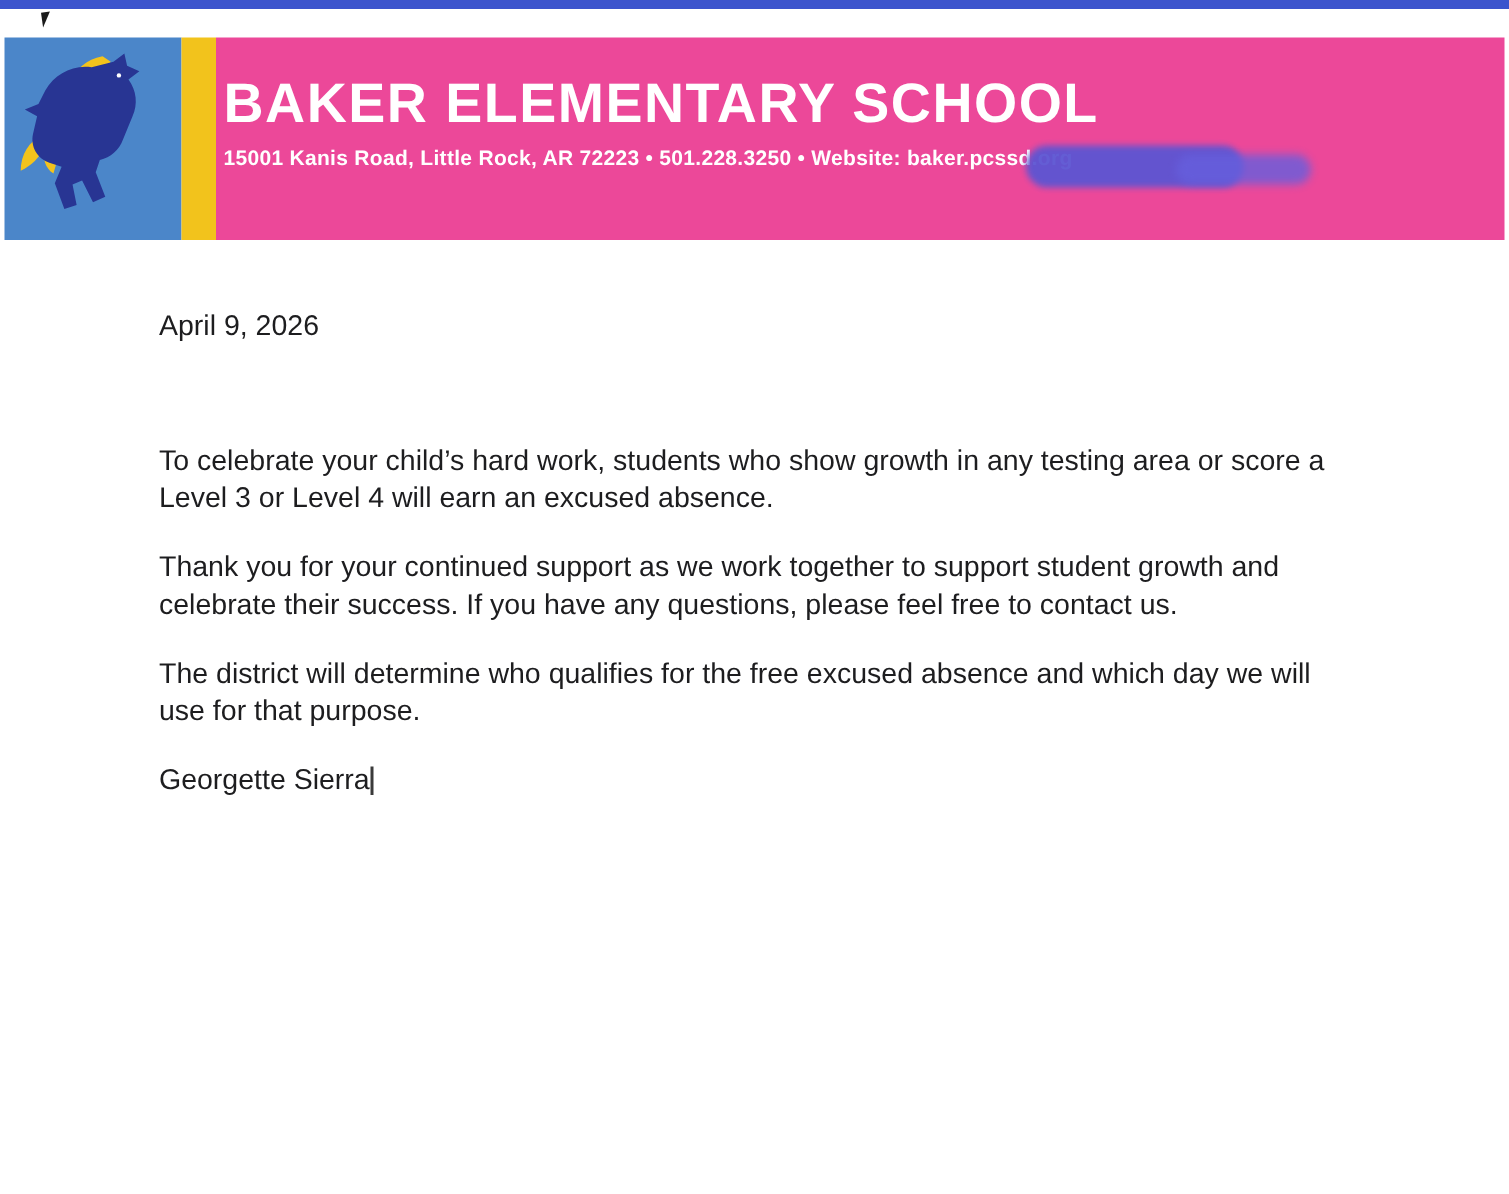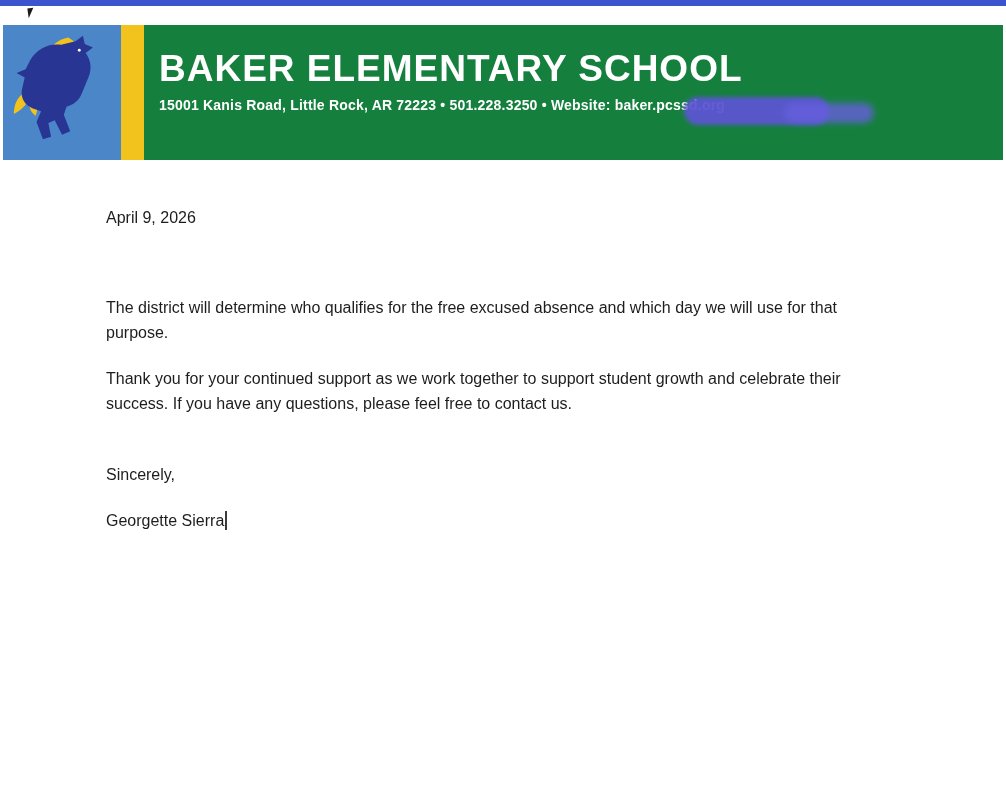--- a/index.html
+++ b/index.html
@@ -28,22 +28,22 @@
   }
   .logo-block{
     width:118px;height:135px;background:#4b86c9;
     display:flex;align-items:center;justify-content:center;
     flex:0 0 auto;overflow:hidden;
   }
   .stripe{
     width:23px;height:135px;background:#f2c31c;flex:0 0 auto;
   }
   .banner-main{
-    flex:1;background:#15803d;position:relative;color:#fff;
-    padding:22px 0 0 15px;box-sizing:border-box;
+    flex:1;background:#ec4899;position:relative;color:#fff;
+    padding:22px 0 0 5px;box-sizing:border-box;
   }
   .school-name{
     font-size:37px;font-weight:800;letter-spacing:1px;
     line-height:44px;white-space:nowrap;
   }
   .address-line{
     margin-top:6px;font-size:14px;font-weight:700;letter-spacing:.2px;
     white-space:nowrap;
   }
   .smudge{
@@ -51,21 +51,21 @@
     background:#5c55d2;border-radius:14px;filter:blur(2px);opacity:.95;
   }
   .smudge2{
     position:absolute;left:640px;top:78px;width:90px;height:20px;
     background:#665fdd;border-radius:10px;filter:blur(3px);opacity:.8;
   }
 
   
   .letter{
     position:absolute;left:106px;top:205px;width:792px;
-    font-size:16px;line-height:25px;color:#1d1d1f;
+    font-size:19px;line-height:25px;color:#1d1d1f;
   }
   .letter p{margin:0 0 21px 0;}
   .date{margin-bottom:65px !important;}
   .closing{margin-top:46px !important;}
   .signature{margin-bottom:0 !important;}
   .caret{
     display:inline-block;width:2px;height:19px;background:#3a3a3a;
     margin-left:1px;vertical-align:-4px;
   }
 </style>
@@ -91,17 +91,17 @@
   <div class="banner-main">
     <div class="school-name">BAKER ELEMENTARY SCHOOL</div>
     <div class="address-line">15001 Kanis Road, Little Rock, AR 72223 • 501.228.3250 • Website: baker.pcssd.org</div>
     <div class="smudge"></div>
     <div class="smudge2"></div>
   </div>
 </header>
 
 <main class="letter">
   <p class="date">April 9, 2026</p>
+  <p>To celebrate your child’s hard work, students who show growth in any testing area or score a Level 3 or Level 4 will earn an excused absence.</p>
+  <p>Thank you for your continued support as we work together to support student growth and celebrate their success. If you have any questions, please feel free to contact us.</p>
   <p>The district will determine who qualifies for the free excused absence and which day we will use for that purpose.</p>
-  <p>Thank you for your continued support as we work together to support student growth and celebrate their success. If you have any questions, please feel free to contact us.</p>
-  <p class="closing">Sincerely,</p>
   <p class="signature"><span>Georgette Sierra</span><span class="caret"></span></p>
 </main>
 
 </body></html>

